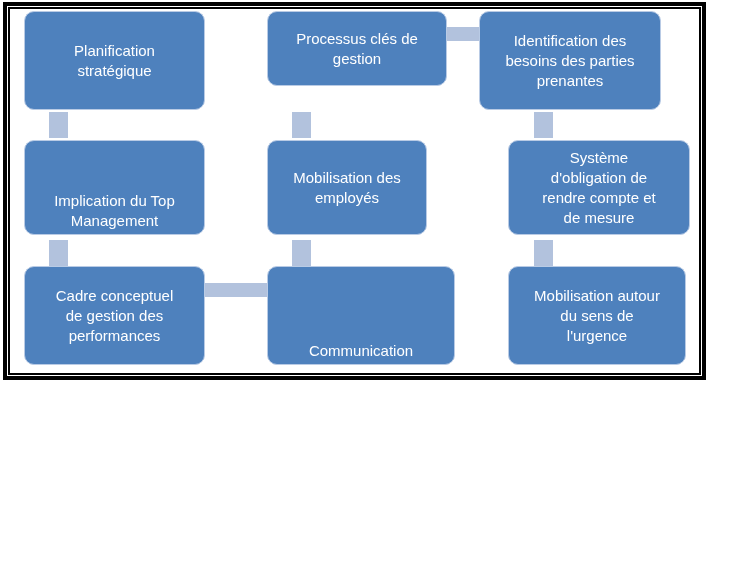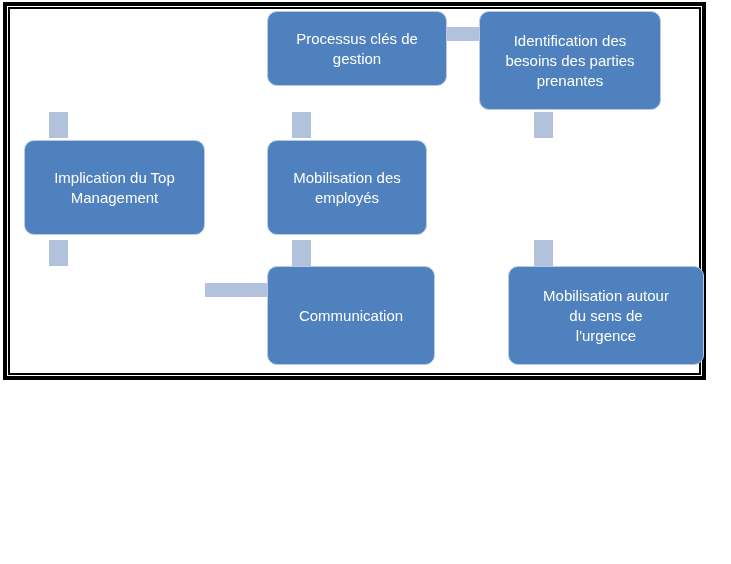--- a/index.html
+++ b/index.html
@@ -65,62 +65,77 @@
     font-size: 15px;
     line-height: 20px;
     padding: 3px 8px;
   }
   .box-label {
     white-space: pre-line;
   }
   .b0 { left: 24px;  top: 11px;  width: 181px; height: 99px; }
   .b1 { left: 267px; top: 11px;  width: 180px; height: 75px; }
   .b2 { left: 479px; top: 11px;  width: 182px; height: 99px; }
-  .b3 { left: 24px;  top: 140px; width: 181px; height: 95px; }
+  .b3 { left: 24px;  top: 140px; width: 181px; height: 95px; align-items: flex-end; }
   .b4 { left: 267px; top: 140px; width: 160px; height: 95px; }
   .b5 { left: 508px; top: 140px; width: 182px; height: 95px; }
   .b6 { left: 24px;  top: 266px; width: 181px; height: 99px; }
-  .b7 { left: 267px; top: 266px; width: 168px; height: 99px; }
-  .b8 { left: 508px; top: 266px; width: 196px; height: 99px; }
+  .b7 { left: 267px; top: 266px; width: 188px; height: 99px; align-items: flex-end; }
+  .b8 { left: 508px; top: 266px; width: 178px; height: 99px; }
 </style>
 </head>
 <body>
 
 <div class="canvas">
 
   <div class="frame-outer">
     <div class="frame-inner"></div>
   </div>
 
   <div class="conn v v1"></div>
   <div class="conn v v2"></div>
   <div class="conn v v3"></div>
   <div class="conn v v4"></div>
   <div class="conn v v5"></div>
   <div class="conn v v6"></div>
   <div class="conn h h1"></div>
   <div class="conn h h2"></div>
 
+  <div class="box b0">
+    <span class="box-label">Planification
+stratégique</span>
+  </div>
   <div class="box b1">
     <span class="box-label">Processus clés de
 gestion</span>
   </div>
   <div class="box b2">
     <span class="box-label">Identification des
 besoins des parties
 prenantes</span>
   </div>
   <div class="box b3">
     <span class="box-label">Implication du Top
 Management</span>
   </div>
   <div class="box b4">
     <span class="box-label">Mobilisation des
 employés</span>
   </div>
+  <div class="box b5">
+    <span class="box-label">Système
+d'obligation de
+rendre compte et
+de mesure</span>
+  </div>
+  <div class="box b6">
+    <span class="box-label">Cadre conceptuel
+de gestion des
+performances</span>
+  </div>
   <div class="box b7">
     <span class="box-label">Communication</span>
   </div>
   <div class="box b8">
     <span class="box-label">Mobilisation autour
 du sens de
 l'urgence</span>
   </div>
 
 </div>

